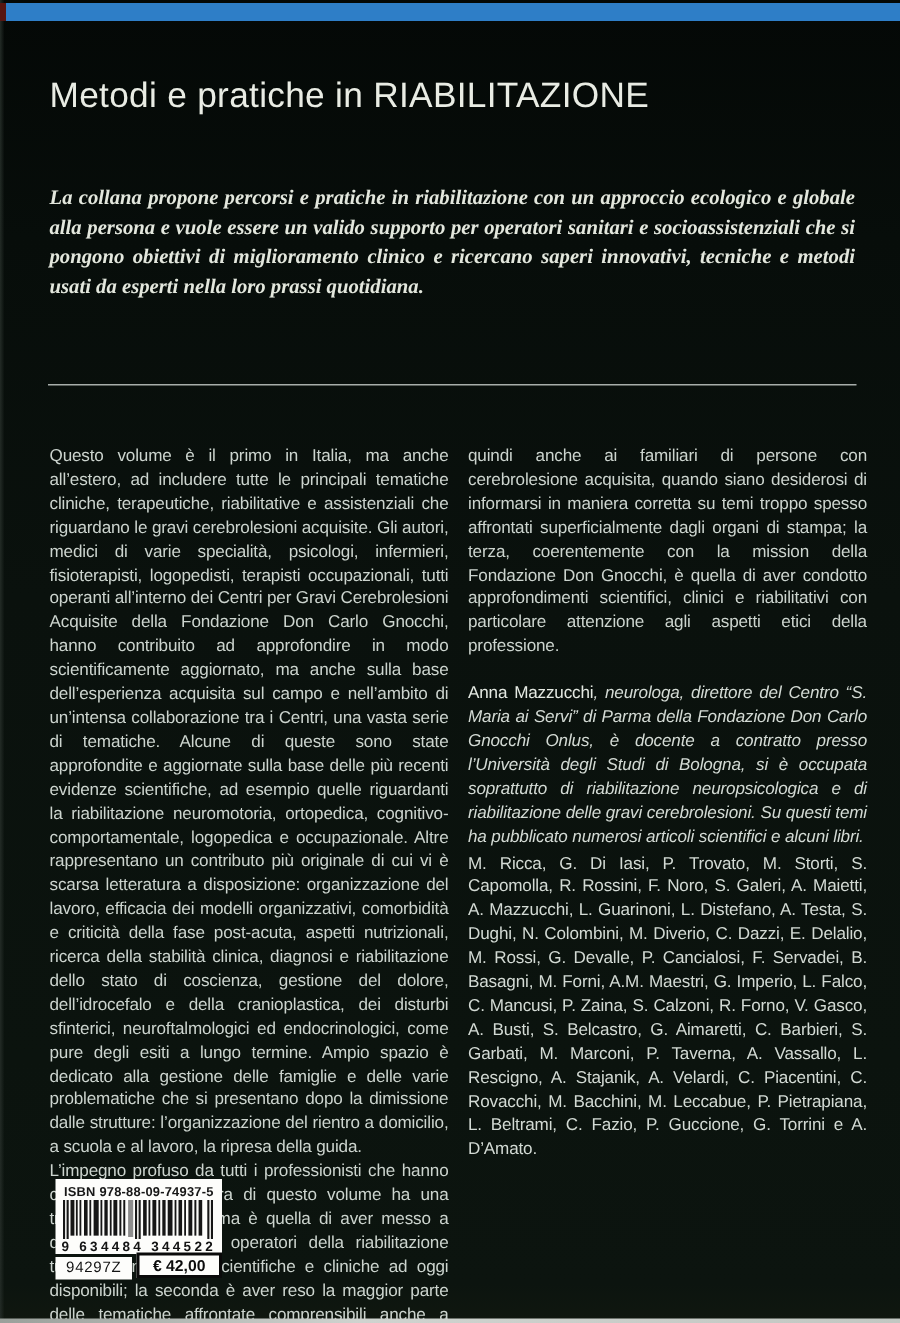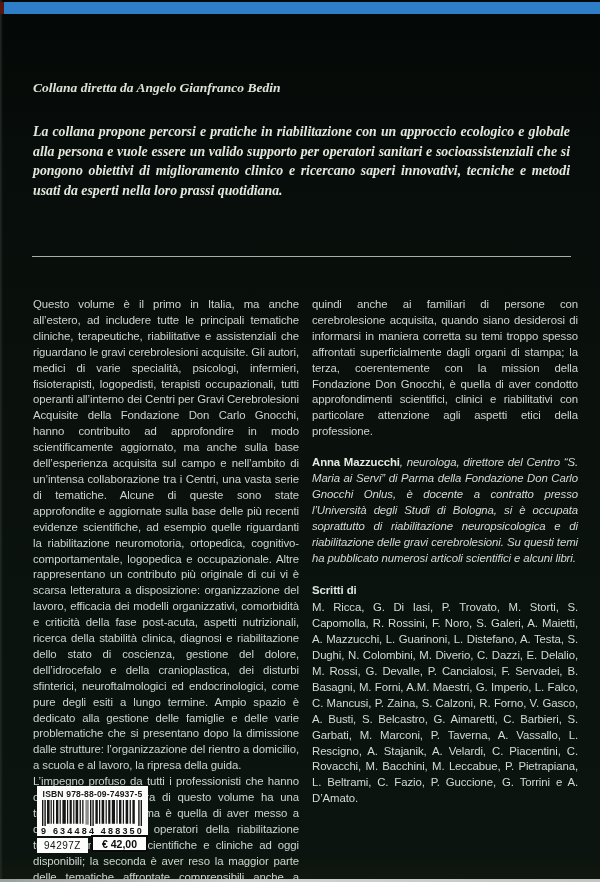--- a/index.html
+++ b/index.html
@@ -31,21 +31,21 @@
   .divider{position:absolute;left:32px;top:256px;width:539px;height:1px;background:#a7adaa;}
 
   .columns{
     position:absolute;left:33px;top:297px;width:546px;display:flex;gap:13px;
     color:#ccd4ce;font-size:11.4px;line-height:15.9px;letter-spacing:-0.1px;
   }
   .col{width:266px;text-align:justify;}
   .col p{margin:0;}
   .col p + p{margin-top:0px;}
   .bio{margin-top:15px !important;font-style:italic;color:#d3dad4;}
-  .bio b{font-style:normal;font-weight:700;color:#e4e9e2;}
+  .bio b{font-style:normal;font-weight:400;color:#e4e9e2;}
   .scritti-heading{margin-top:16px !important;font-weight:700;color:#dfe5de;}
   .contributors{margin-top:2px !important;color:#d3dad4;}
 
   
   .barcode-label{
     position:absolute;left:37px;top:786px;width:111px;height:50px;background:#fdfdfb;
     display:flex;flex-direction:column;align-items:center;
   }
   .isbn-text{color:#171717;font-size:8.6px;font-weight:600;letter-spacing:0.15px;margin-top:2.5px;}
   .bars{width:101px;height:29px;margin-top:1px;}
@@ -66,34 +66,33 @@
 </style>
 </head>
 <body>
 
 <div id="cover">
 
   <div class="spine-edge"></div>
   <div class="top-bar"></div>
   <div class="top-bar-sliver"></div>
 
-  <div class="series-subtitle">Collana diretta da Angelo Gianfranco Bedin</div>
+  <div class="series-title">Metodi e pratiche in RIABILITAZIONE</div>
   <div class="series-blurb">La collana propone percorsi e pratiche in riabilitazione con un approccio ecologico e globale alla persona e vuole essere un valido supporto per operatori sanitari e socioassistenziali che si pongono obiettivi di miglioramento clinico e ricercano saperi innovativi, tecniche e metodi usati da esperti nella loro prassi quotidiana.</div>
 
   <div class="divider"></div>
 
   <div class="columns">
     <div class="col">
       <p>Questo volume è il primo in Italia, ma anche all’estero, ad includere tutte le principali tematiche cliniche, terapeutiche, riabilitative e assistenziali che riguardano le gravi cerebrolesioni acquisite. Gli autori, medici di varie specialità, psicologi, infermieri, fisioterapisti, logopedisti, terapisti occupazionali, tutti operanti all’interno dei Centri per Gravi Cerebrolesioni Acquisite della Fondazione Don Carlo Gnocchi, hanno contribuito ad approfondire in modo scientificamente aggiornato, ma anche sulla base dell’esperienza acquisita sul campo e nell’ambito di un’intensa collaborazione tra i Centri, una vasta serie di tematiche. Alcune di queste sono state approfondite e aggiornate sulla base delle più recenti evidenze scientifiche, ad esempio quelle riguardanti la riabilitazione neuromotoria, ortopedica, cognitivo-comportamentale, logopedica e occupazionale. Altre rappresentano un contributo più originale di cui vi è scarsa letteratura a disposizione: organizzazione del lavoro, efficacia dei modelli organizzativi, comorbidità e criticità della fase post-acuta, aspetti nutrizionali, ricerca della stabilità clinica, diagnosi e riabilitazione dello stato di coscienza, gestione del dolore, dell’idrocefalo e della cranioplastica, dei disturbi sfinterici, neuroftalmologici ed endocrinologici, come pure degli esiti a lungo termine. Ampio spazio è dedicato alla gestione delle famiglie e delle varie problematiche che si presentano dopo la dimissione dalle strutture: l’organizzazione del rientro a domicilio, a scuola e al lavoro, la ripresa della guida.</p>
       <p>L’impegno profuso da tutti i professionisti che hanno collaborato alla stesura di questo volume ha una triplice valenza: la prima è quella di aver messo a disposizione dei tanti operatori della riabilitazione tutte le conoscenze scientifiche e cliniche ad oggi disponibili; la seconda è aver reso la maggior parte delle tematiche affrontate comprensibili anche a lettori non esperti, e</p>
     </div>
     <div class="col">
       <p>quindi anche ai familiari di persone con cerebrolesione acquisita, quando siano desiderosi di informarsi in maniera corretta su temi troppo spesso affrontati superficialmente dagli organi di stampa; la terza, coerentemente con la mission della Fondazione Don Gnocchi, è quella di aver condotto approfondimenti scientifici, clinici e riabilitativi con particolare attenzione agli aspetti etici della professione.</p>
       <p class="bio"><b>Anna Mazzucchi</b><span>, neurologa, direttore del Centro “S. Maria ai Servi” di Parma della Fondazione Don Carlo Gnocchi Onlus, è docente a contratto presso l’Università degli Studi di Bologna, si è occupata soprattutto di riabilitazione neuropsicologica e di riabilitazione delle gravi cerebrolesioni. Su questi temi ha pubblicato numerosi articoli scientifici e alcuni libri.</span></p>
-      <p class="scritti-heading">Scritti di</p>
       <p class="contributors">M. Ricca, G. Di Iasi, P. Trovato, M. Storti, S. Capomolla, R. Rossini, F. Noro, S. Galeri, A. Maietti, A. Mazzucchi, L. Guarinoni, L. Distefano, A. Testa, S. Dughi, N. Colombini, M. Diverio, C. Dazzi, E. Delalio, M. Rossi, G. Devalle, P. Cancialosi, F. Servadei, B. Basagni, M. Forni, A.M. Maestri, G. Imperio, L. Falco, C. Mancusi, P. Zaina, S. Calzoni, R. Forno, V. Gasco, A. Busti, S. Belcastro, G. Aimaretti, C. Barbieri, S. Garbati, M. Marconi, P. Taverna, A. Vassallo, L. Rescigno, A. Stajanik, A. Velardi, C. Piacentini, C. Rovacchi, M. Bacchini, M. Leccabue, P. Pietrapiana, L. Beltrami, C. Fazio, P. Guccione, G. Torrini e A. D’Amato.</p>
     </div>
   </div>
 
   <div class="barcode-label">
     <div class="isbn-text">ISBN 978-88-09-74937-5</div>
     <svg class="bars" viewBox="0 0 101 29" preserveAspectRatio="none">
       <g fill="#161616">
         <rect x="0" y="0" width="1.4" height="29"></rect>
         <rect x="2.4" y="0" width="1.4" height="29"></rect>
@@ -124,21 +123,21 @@
         <rect x="83.6" y="0" width="2.6" height="26"></rect>
         <rect x="87.6" y="0" width="1.3" height="26"></rect>
         <rect x="90.4" y="0" width="2.4" height="26"></rect>
         <rect x="96.2" y="0" width="1.4" height="29"></rect>
         <rect x="98.6" y="0" width="1.4" height="29"></rect>
       </g>
     </svg>
     <div class="barcode-digits">
       <span>9</span>
       <span>634484</span>
-      <span>488350</span>
+      <span>344522</span>
     </div>
   </div>
 
   <div class="code-box">94297Z</div>
   <div class="price-box">€ 42,00</div>
 
   <div class="bottom-edge"></div>
 </div>
 
 </body></html>

